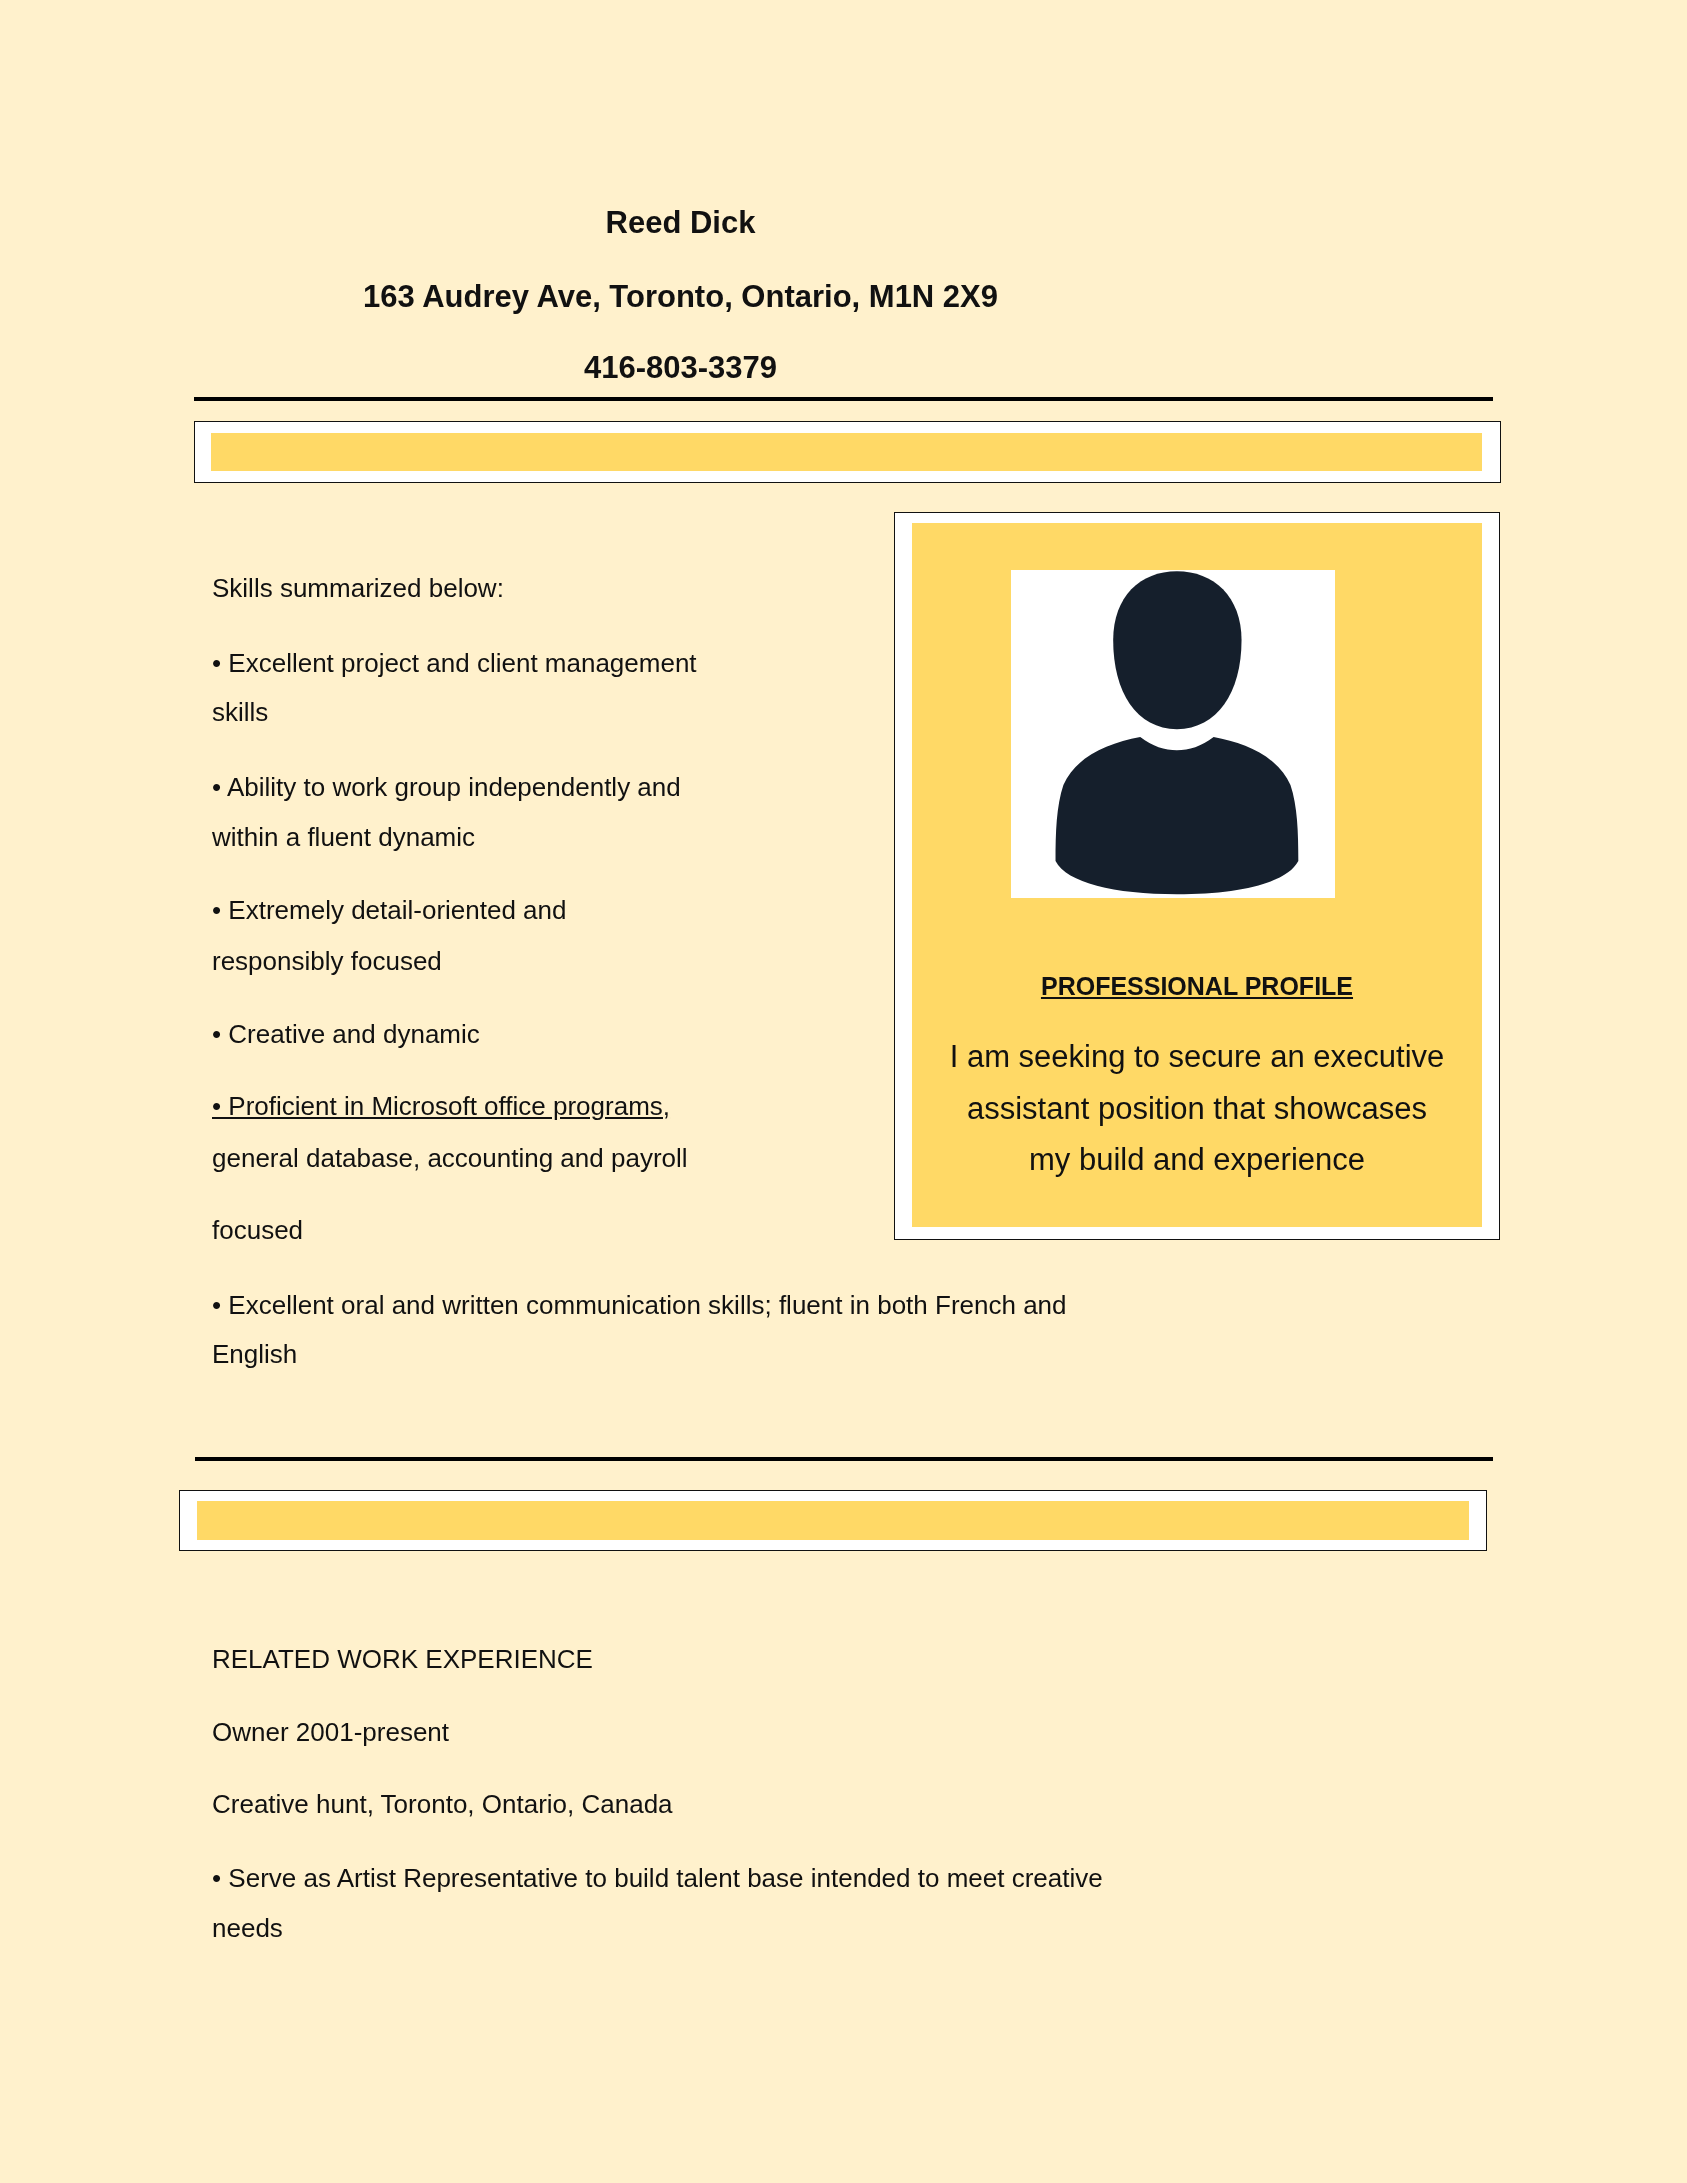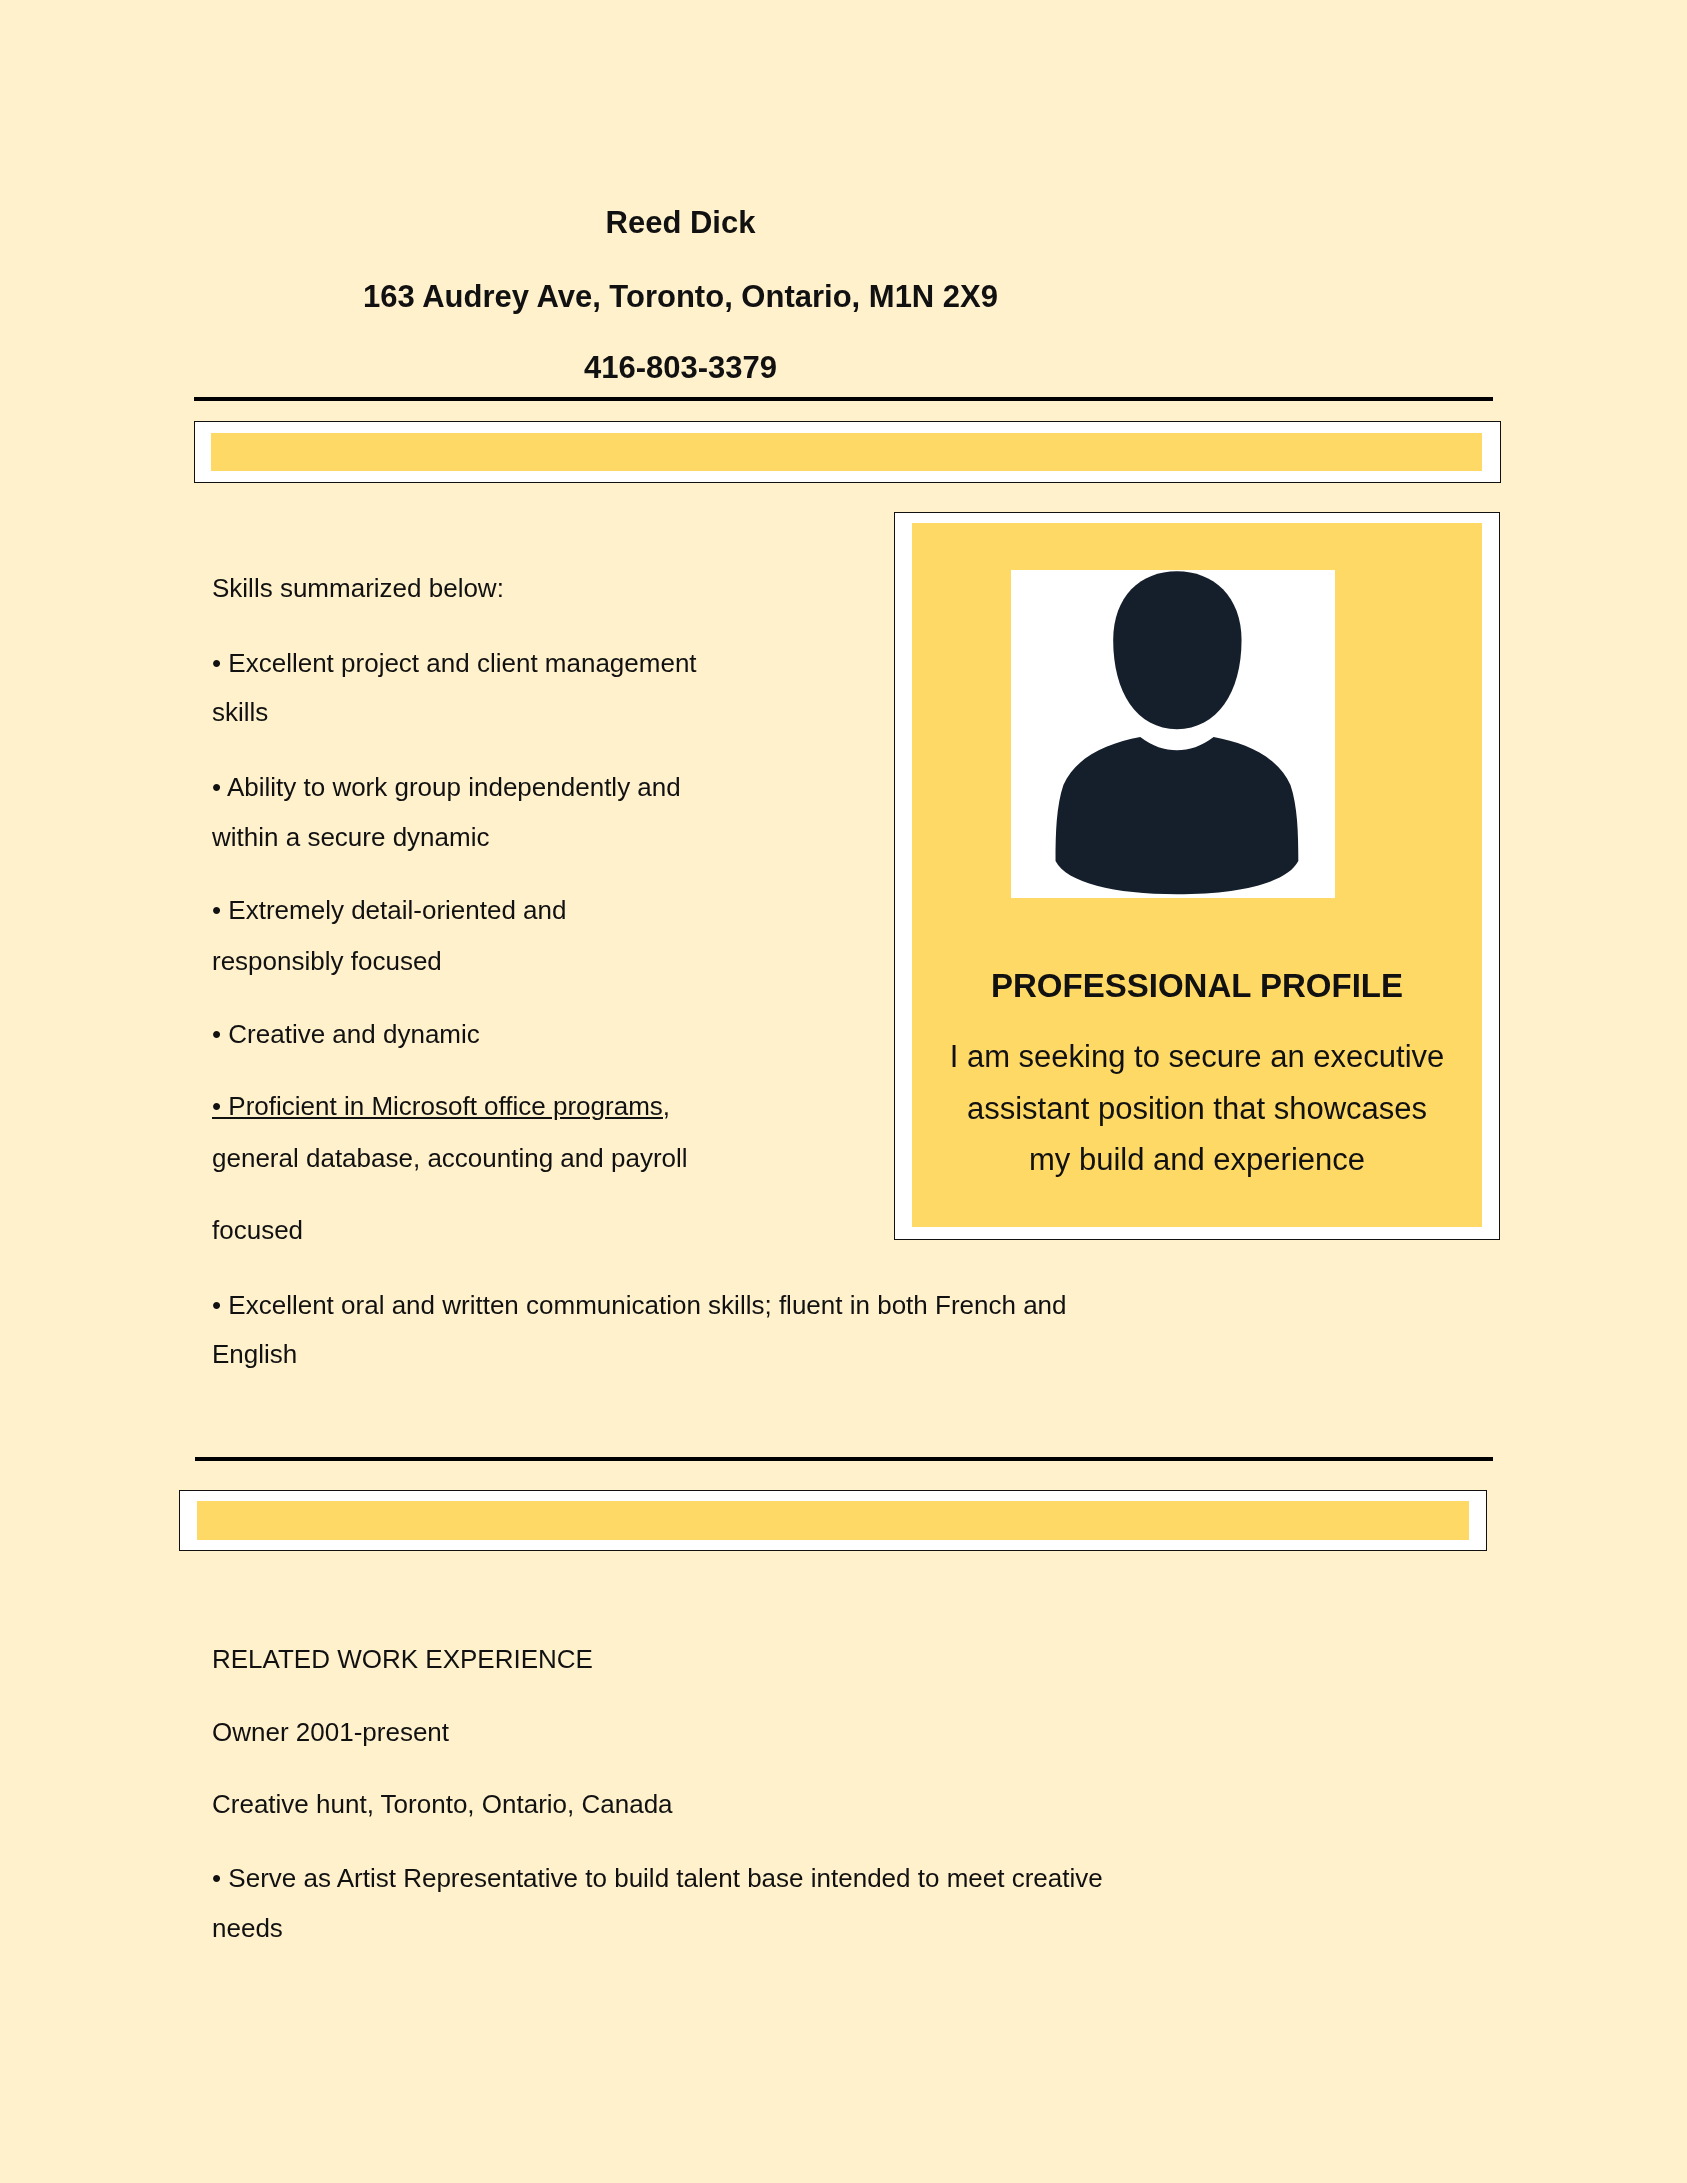--- a/index.html
+++ b/index.html
@@ -36,21 +36,21 @@
     width: 570px; height: 704px; background: #FFD966;
   }
   .photo {
     position: absolute; left: 1011px; top: 570px;
     width: 324px; height: 328px; background: #fff;
   }
   .profile-line {
     position: absolute; left: 912px; width: 570px;
     text-align: center; font-size: 31px; line-height: 38px; white-space: nowrap;
   }
-  .profile-heading { font-weight: bold; font-size: 33px; }
+  .profile-heading { font-weight: bold; font-size: 25px; text-decoration: underline; }
 </style>
 </head>
 <body>
 
 <div class="center-line" style="top:204px;">Reed Dick</div>
 <div class="center-line" style="top:278px;">163 Audrey Ave, Toronto, Ontario, M1N 2X9</div>
 <div class="center-line" style="top:349px;">416-803-3379</div>
 
 <div class="rule" style="left:194px; top:397px; width:1299px;"></div>
 
@@ -59,21 +59,21 @@
 
 <div class="txt" style="top:569px;">Skills summarized below:</div>
 
 <div>
   <div>
     <div class="txt" style="top:644px;">• Excellent project and client management</div>
     <div class="txt" style="top:693px;">skills</div>
   </div>
   <div>
     <div class="txt" style="top:768px;">• Ability to work group independently and</div>
-    <div class="txt" style="top:818px;">within a secure dynamic</div>
+    <div class="txt" style="top:818px;">within a fluent dynamic</div>
   </div>
   <div>
     <div class="txt" style="top:891px;">• Extremely detail-oriented and</div>
     <div class="txt" style="top:942px;">responsibly focused</div>
   </div>
   <div>
     <div class="txt" style="top:1015px;">• Creative and dynamic</div>
   </div>
   <div>
     <div class="txt" style="top:1087px;text-decoration:underline;">• Proficient in Microsoft office programs,</div>

